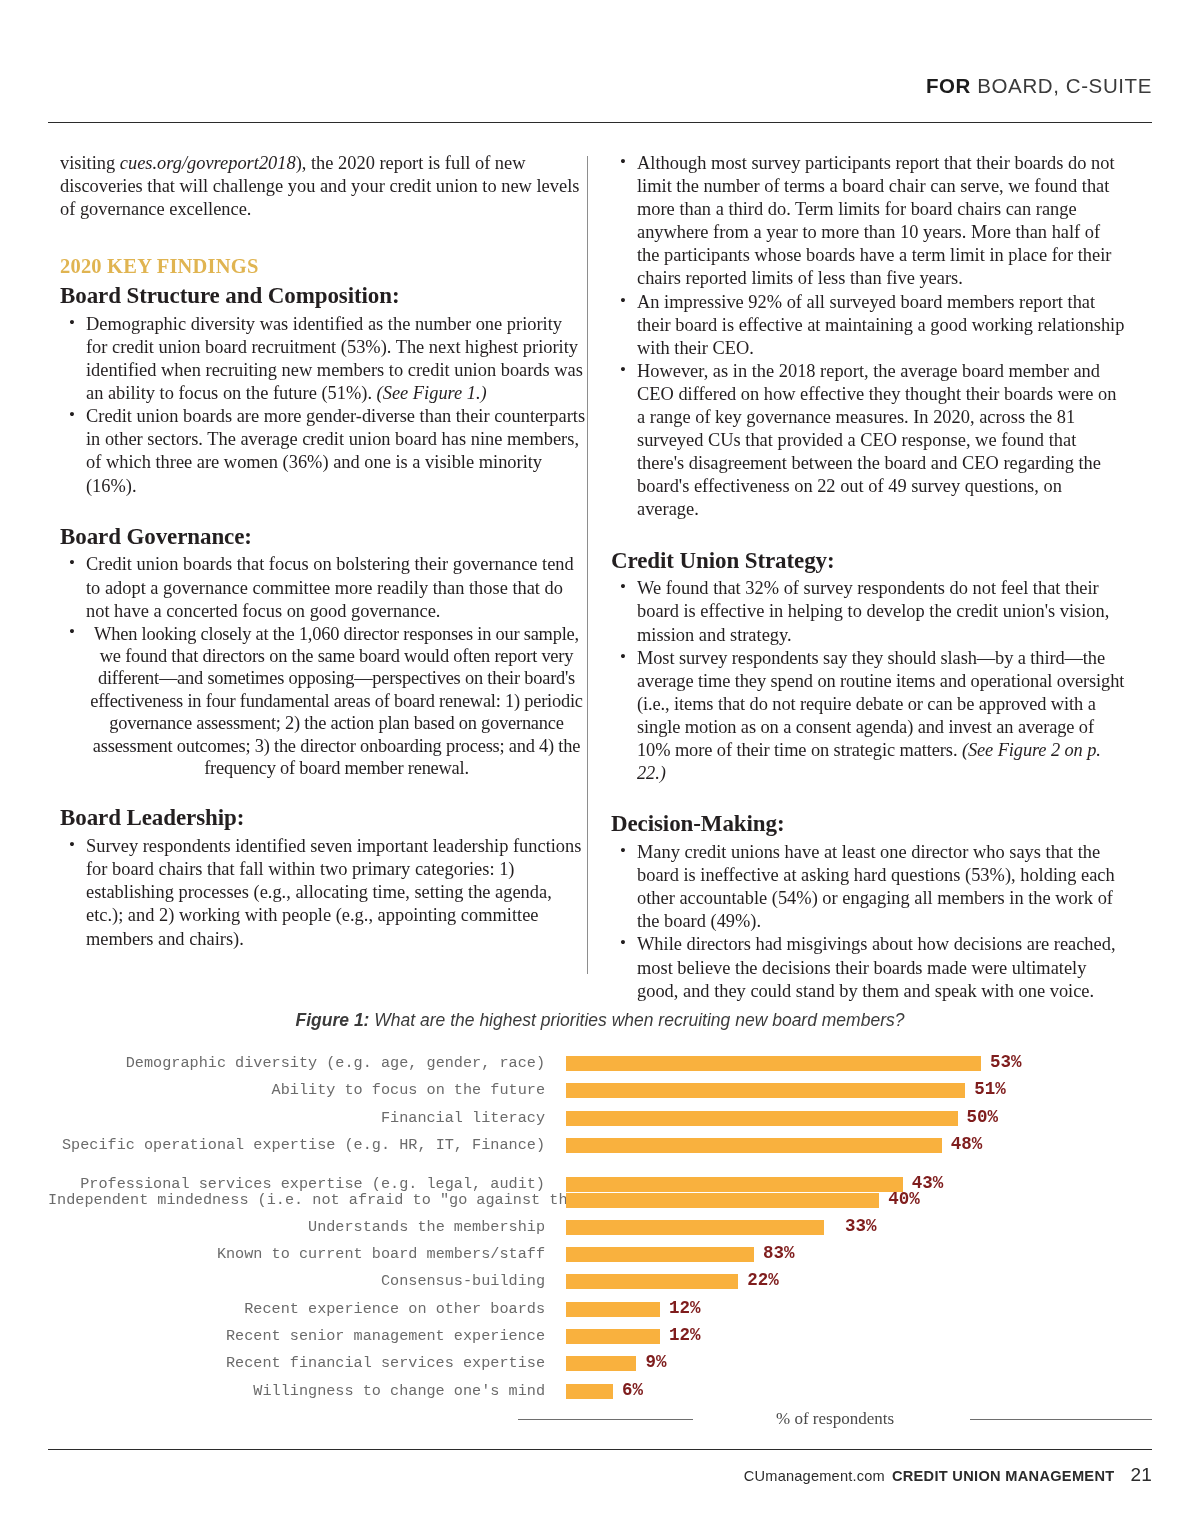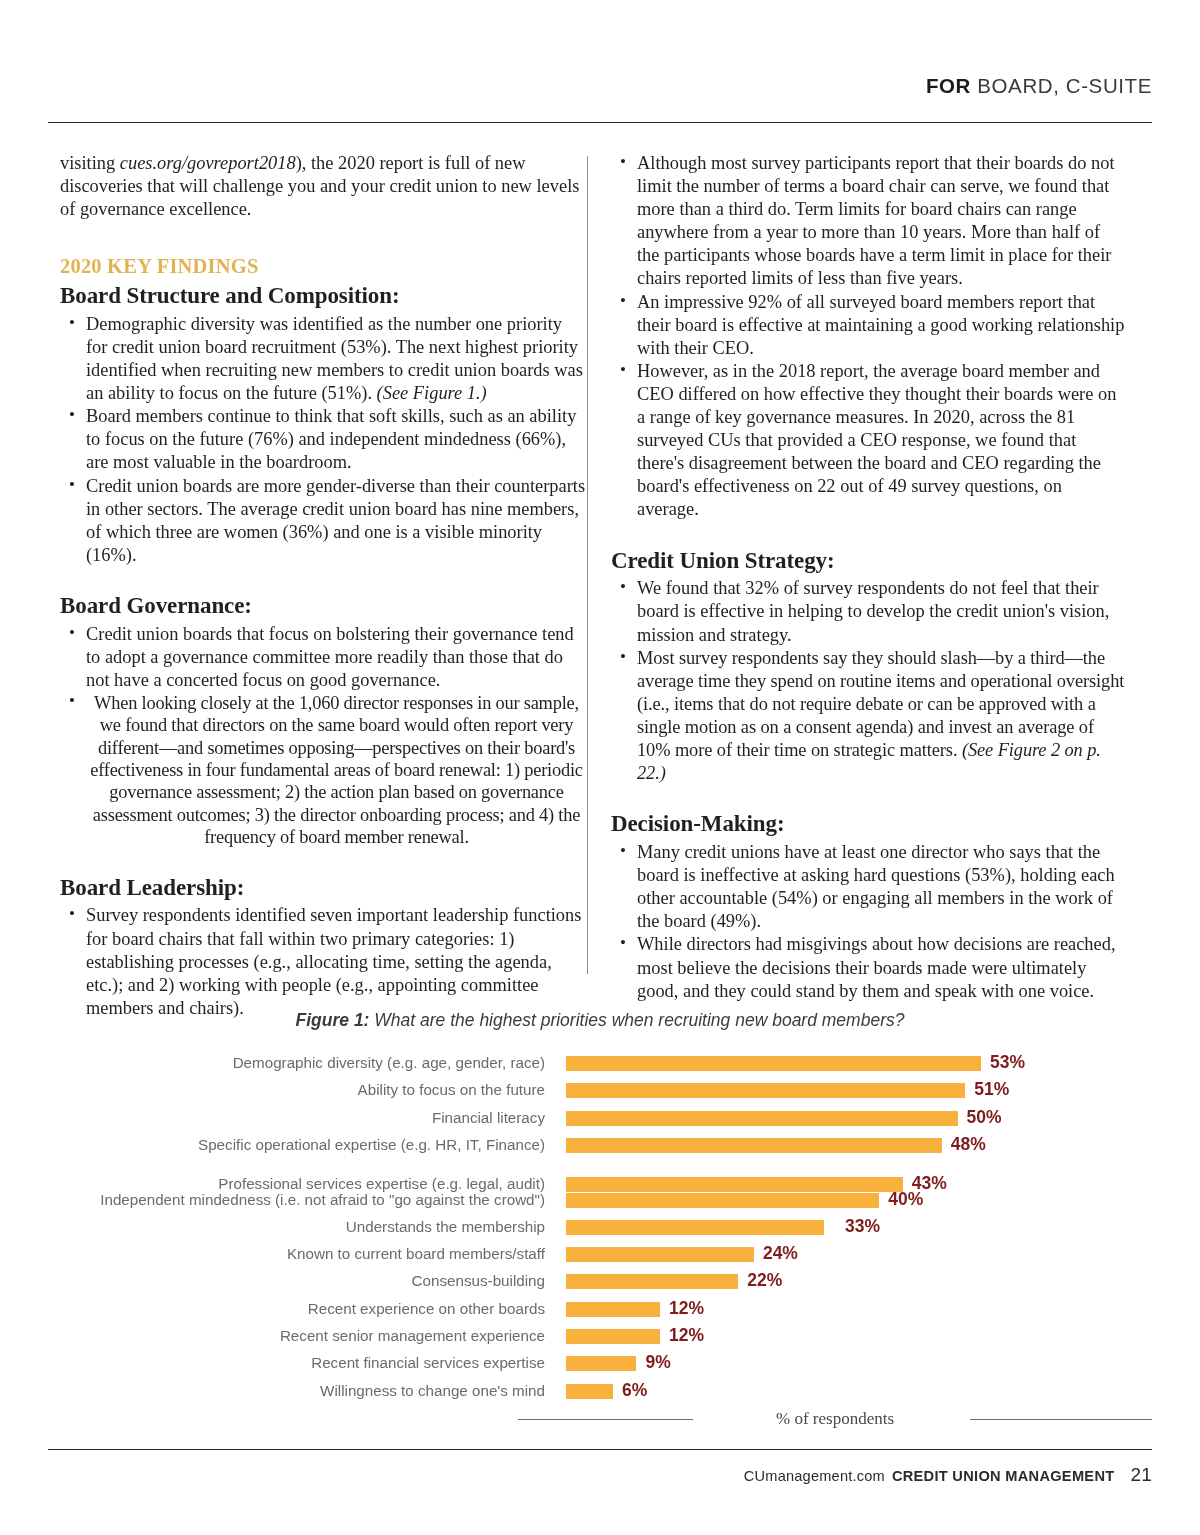--- a/index.html
+++ b/index.html
@@ -80,21 +80,21 @@
     font-style:italic;
     font-size:17.5px;
     color:#3b3b3b;
   }
   .fig-caption b{font-weight:700; font-style:italic;}
 
   .chart{
     position:absolute;
     left:48px; top:1052px;
     width:1104px; height:370px;
-    font-family:Liberation Sans, sans-serif;
+    font-family:Liberation Mono, monospace;
   }
   .row{
     position:absolute;
     left:0; width:100%;
     height:27.2px;
   }
   .row .cat{
     position:absolute;
     left:0; width:497px;
     top:2px;
@@ -168,21 +168,20 @@
 
   <div class="col col-l">
 
     <p class="para">visiting <i>cues.org/govreport2018</i>), the 2020 report is full of new discoveries that will challenge you and your credit union to new levels of governance excellence.</p>
 
     <div class="keyhead">2020 KEY FINDINGS</div>
 
     <div class="subhead">Board Structure and Composition:</div>
     <ul class="bul">
       <li>Demographic diversity was identified as the number one priority for credit union board recruitment (53%). The next highest priority identified when recruiting new members to credit union boards was an ability to focus on the future (51%). <i>(See Figure 1.)</i></li>
-      <li>Board members continue to think that soft skills, such as an ability to focus on the future (76%) and independent mindedness (66%), are most valuable in the boardroom.</li>
       <li>Credit union boards are more gender-diverse than their counterparts in other sectors. The average credit union board has nine members, of which three are women (36%) and one is a visible minority (16%).</li>
     </ul>
 
     <div class="subhead spaced">Board Governance:</div>
     <ul class="bul">
       <li>Credit union boards that focus on bolstering their governance tend to adopt a governance committee more readily than those that do not have a concerted focus on good governance.</li>
       <li class="tight">When looking closely at the 1,060 director responses in our sample, we found that directors on the same board would often report very different—and sometimes opposing—perspectives on their board's effectiveness in four fundamental areas of board renewal: 1) periodic governance assessment; 2) the action plan based on governance assessment outcomes; 3) the director onboarding process; and 4) the frequency of board member renewal.</li>
     </ul>
 
     <div class="subhead spaced">Board Leadership:</div>
@@ -250,21 +249,21 @@
         <div class="val" style="left: 840.2px;">40%</div>
       </div>
       <div class="row" style="top: 163.8px;">
         <div class="cat">Understands the membership</div>
         <div class="bar" style="width: 258.39px; background: rgb(249, 177, 62);"></div>
         <div class="val" style="left: 797px;">33%</div>
       </div>
       <div class="row" style="top: 191.1px;">
         <div class="cat">Known to current board members/staff</div>
         <div class="bar" style="width: 187.92px; background: rgb(249, 177, 62);"></div>
-        <div class="val" style="left: 714.92px;">24%</div>
+        <div class="val" style="left: 714.92px;">83%</div>
       </div>
       <div class="row" style="top: 218.4px;">
         <div class="cat">Consensus-building</div>
         <div class="bar" style="width: 172.26px; background: rgb(249, 177, 62);"></div>
         <div class="val" style="left: 699.26px;">22%</div>
       </div>
       <div class="row" style="top: 245.7px;">
         <div class="cat">Recent experience on other boards</div>
         <div class="bar" style="width: 93.96px; background: rgb(249, 177, 62);"></div>
         <div class="val" style="left: 620.96px;">12%</div>

